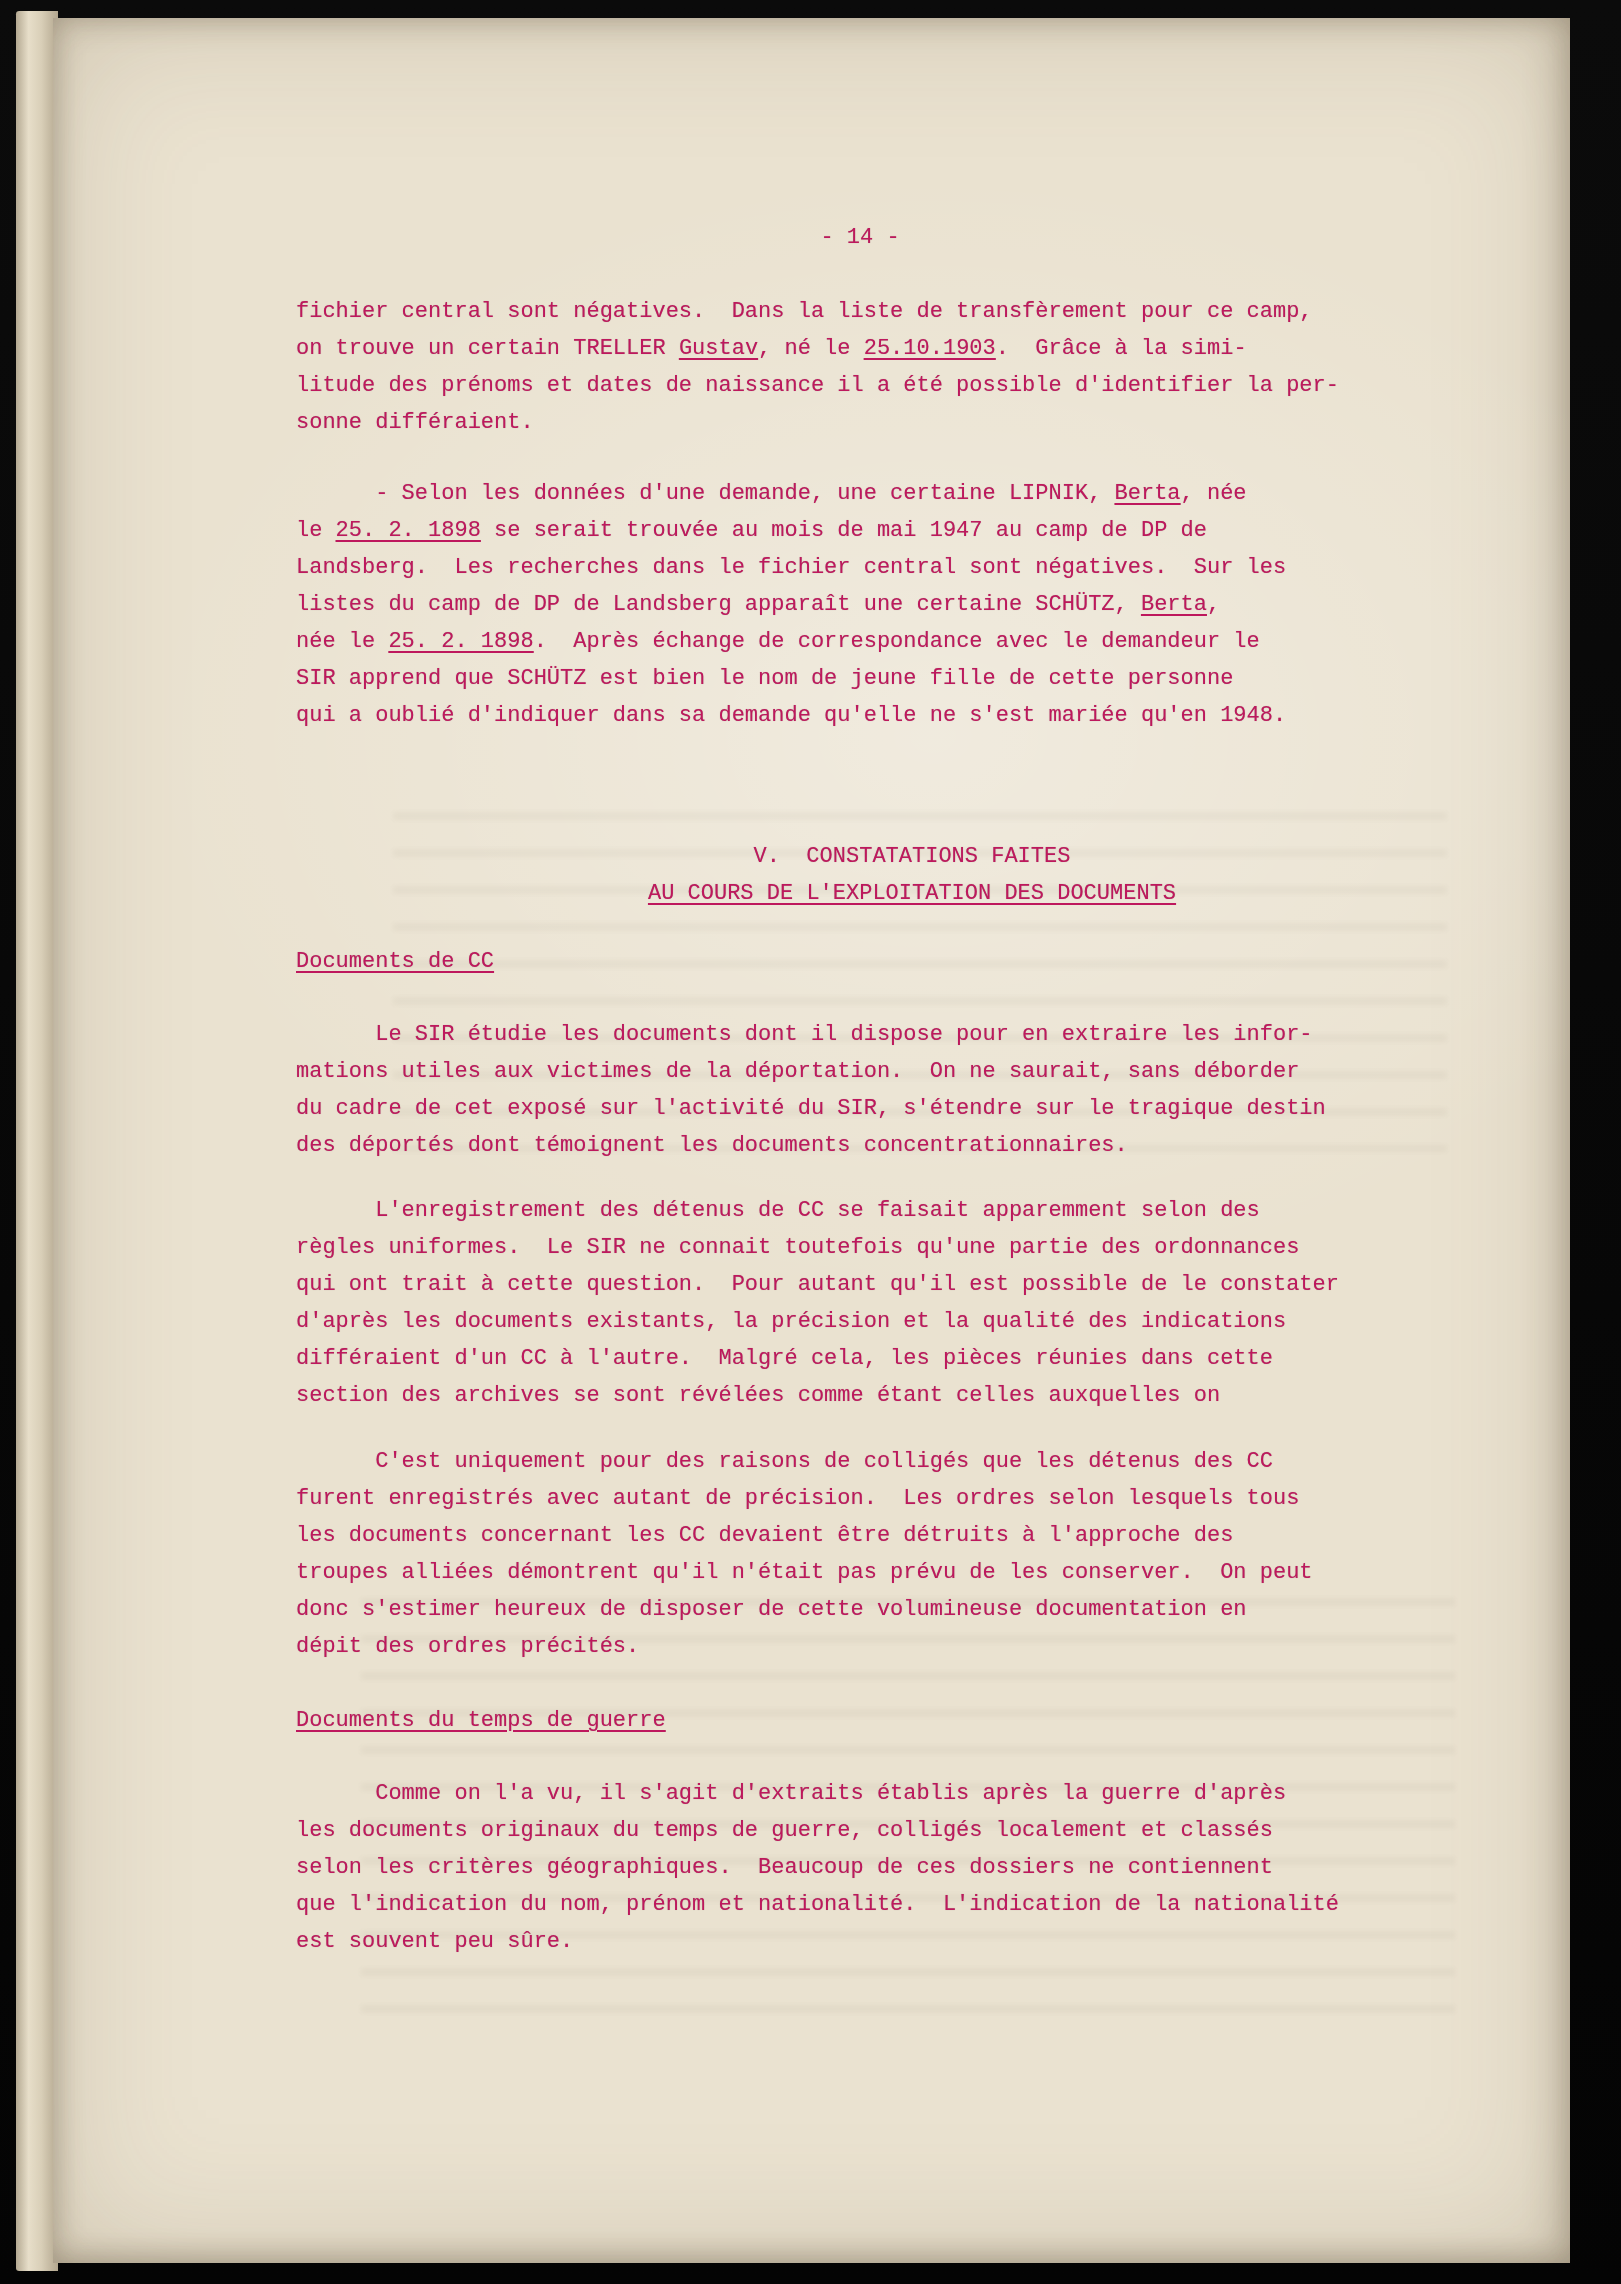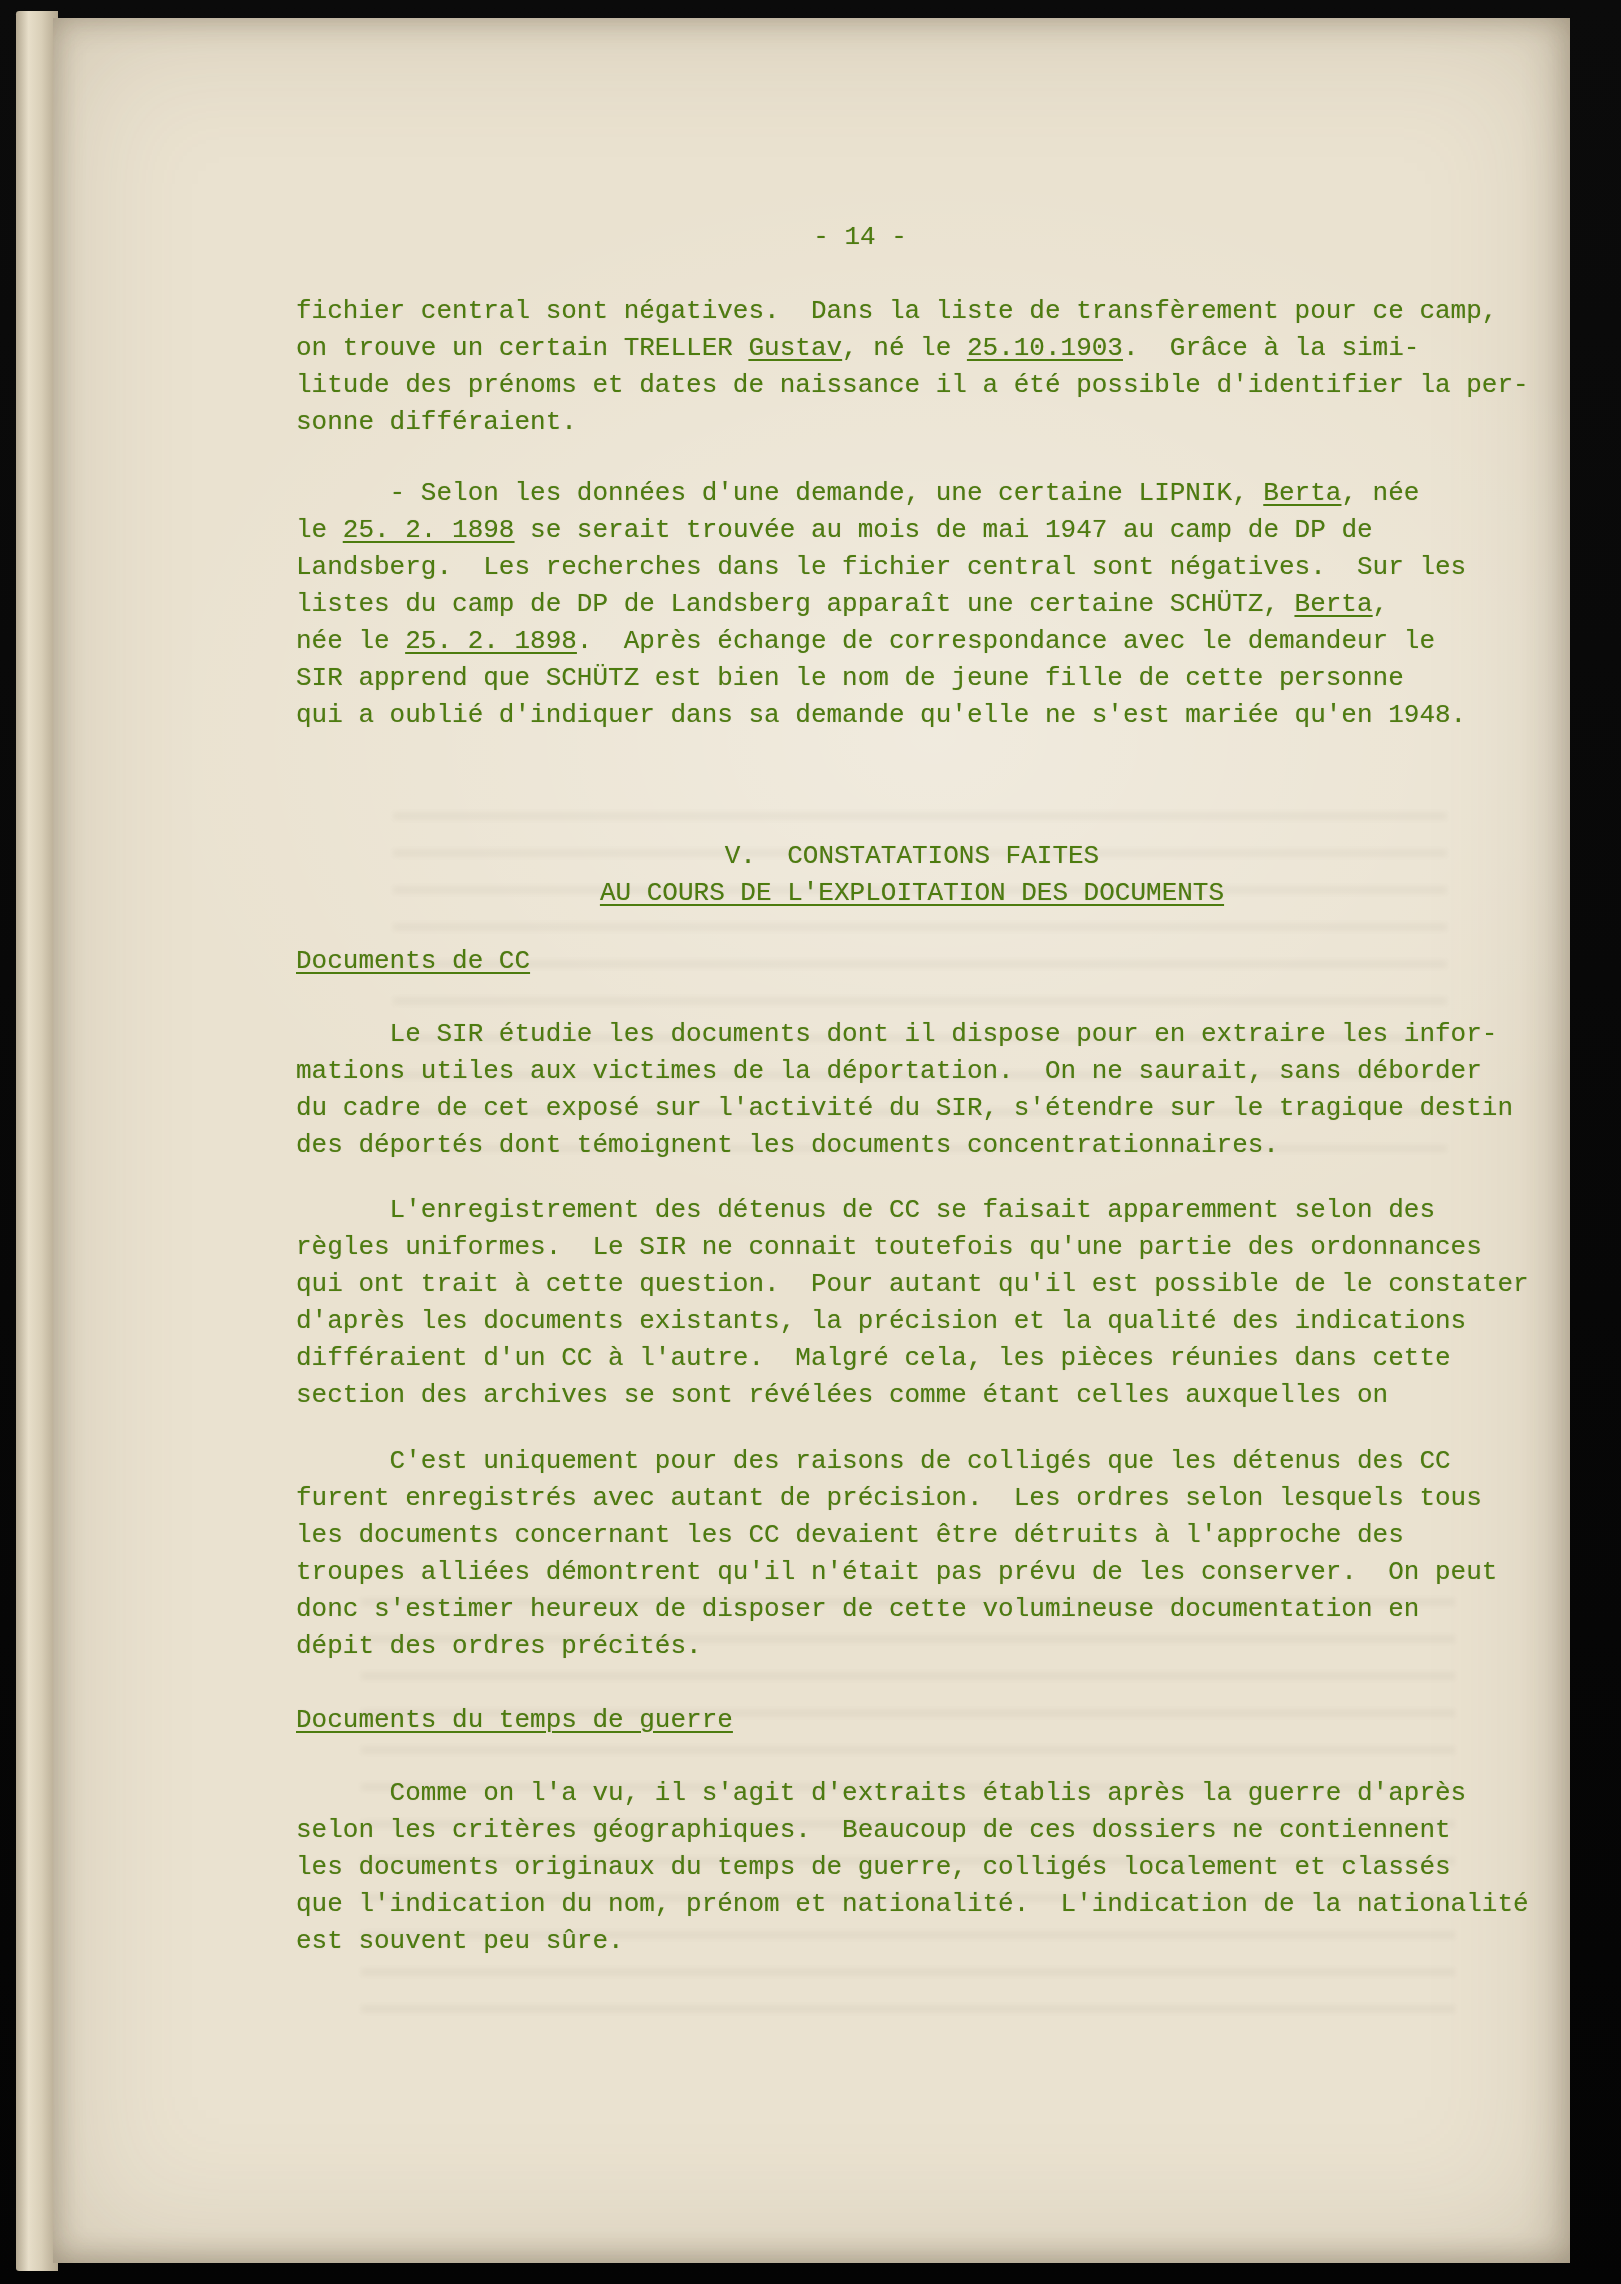--- a/index.html
+++ b/index.html
@@ -29,22 +29,22 @@
       inset 8px 0 27.6px rgba(70, 55, 35, 0.14),
       inset 0 -8px 24px rgba(70, 55, 35, 0.12);
   }
   .paper::before {
     content: ""; position: absolute; inset: 0; pointer-events: none;
     background: radial-gradient(1135px 811px at 58% 32%, rgba(255,255,255,0.30), rgba(255,255,255,0) 70%);
   }
   .content {
     position: relative;
     padding: 201px 16px 0 243px;
-    color: #4d7c0f;
-    font-size: 26px;
+    color: #be185d;
+    font-size: 22px;
     line-height: 37px;
     text-shadow: 0 0 0.8px rgba(70, 60, 48, 0.38);
   }
   .line { white-space: pre; }
   .u {
     text-decoration: underline;
     text-underline-offset: 4px;
     text-decoration-thickness: 1.6px;
   }
   .block { margin: 0 0 34px 0; }
@@ -119,21 +119,21 @@
           <div class="line" data-name="text-line"><span data-name="text-segment">les documents concernant les CC devaient être détruits à l'approche des</span></div>
           <div class="line" data-name="text-line"><span data-name="text-segment">troupes alliées démontrent qu'il n'était pas prévu de les conserver.  On peut</span></div>
           <div class="line" data-name="text-line"><span data-name="text-segment">donc s'estimer heureux de disposer de cette volumineuse documentation en</span></div>
           <div class="line" data-name="text-line"><span data-name="text-segment">dépit des ordres précités.</span></div>
         </div>
         <div class="block subheading" data-name="subheading-documents-guerre">
           <div class="line" data-name="text-line"><span class="u" data-name="underlined-text-segment">Documents du temps de guerre</span></div>
         </div>
         <div class="block para" data-name="para-comme-on-la-vu">
           <div class="line" data-name="text-line"><span data-name="text-segment">      Comme on l'a vu, il s'agit d'extraits établis après la guerre d'après</span></div>
+          <div class="line" data-name="text-line"><span data-name="text-segment">les documents originaux du temps de guerre, colligés localement et classés</span></div>
           <div class="line" data-name="text-line"><span data-name="text-segment">selon les critères géographiques.  Beaucoup de ces dossiers ne contiennent</span></div>
-          <div class="line" data-name="text-line"><span data-name="text-segment">les documents originaux du temps de guerre, colligés localement et classés</span></div>
           <div class="line" data-name="text-line"><span data-name="text-segment">que l'indication du nom, prénom et nationalité.  L'indication de la nationalité</span></div>
           <div class="line" data-name="text-line"><span data-name="text-segment">est souvent peu sûre.</span></div>
         </div>
       </div>
   </div>
 </div>
 
 
 </body></html>

